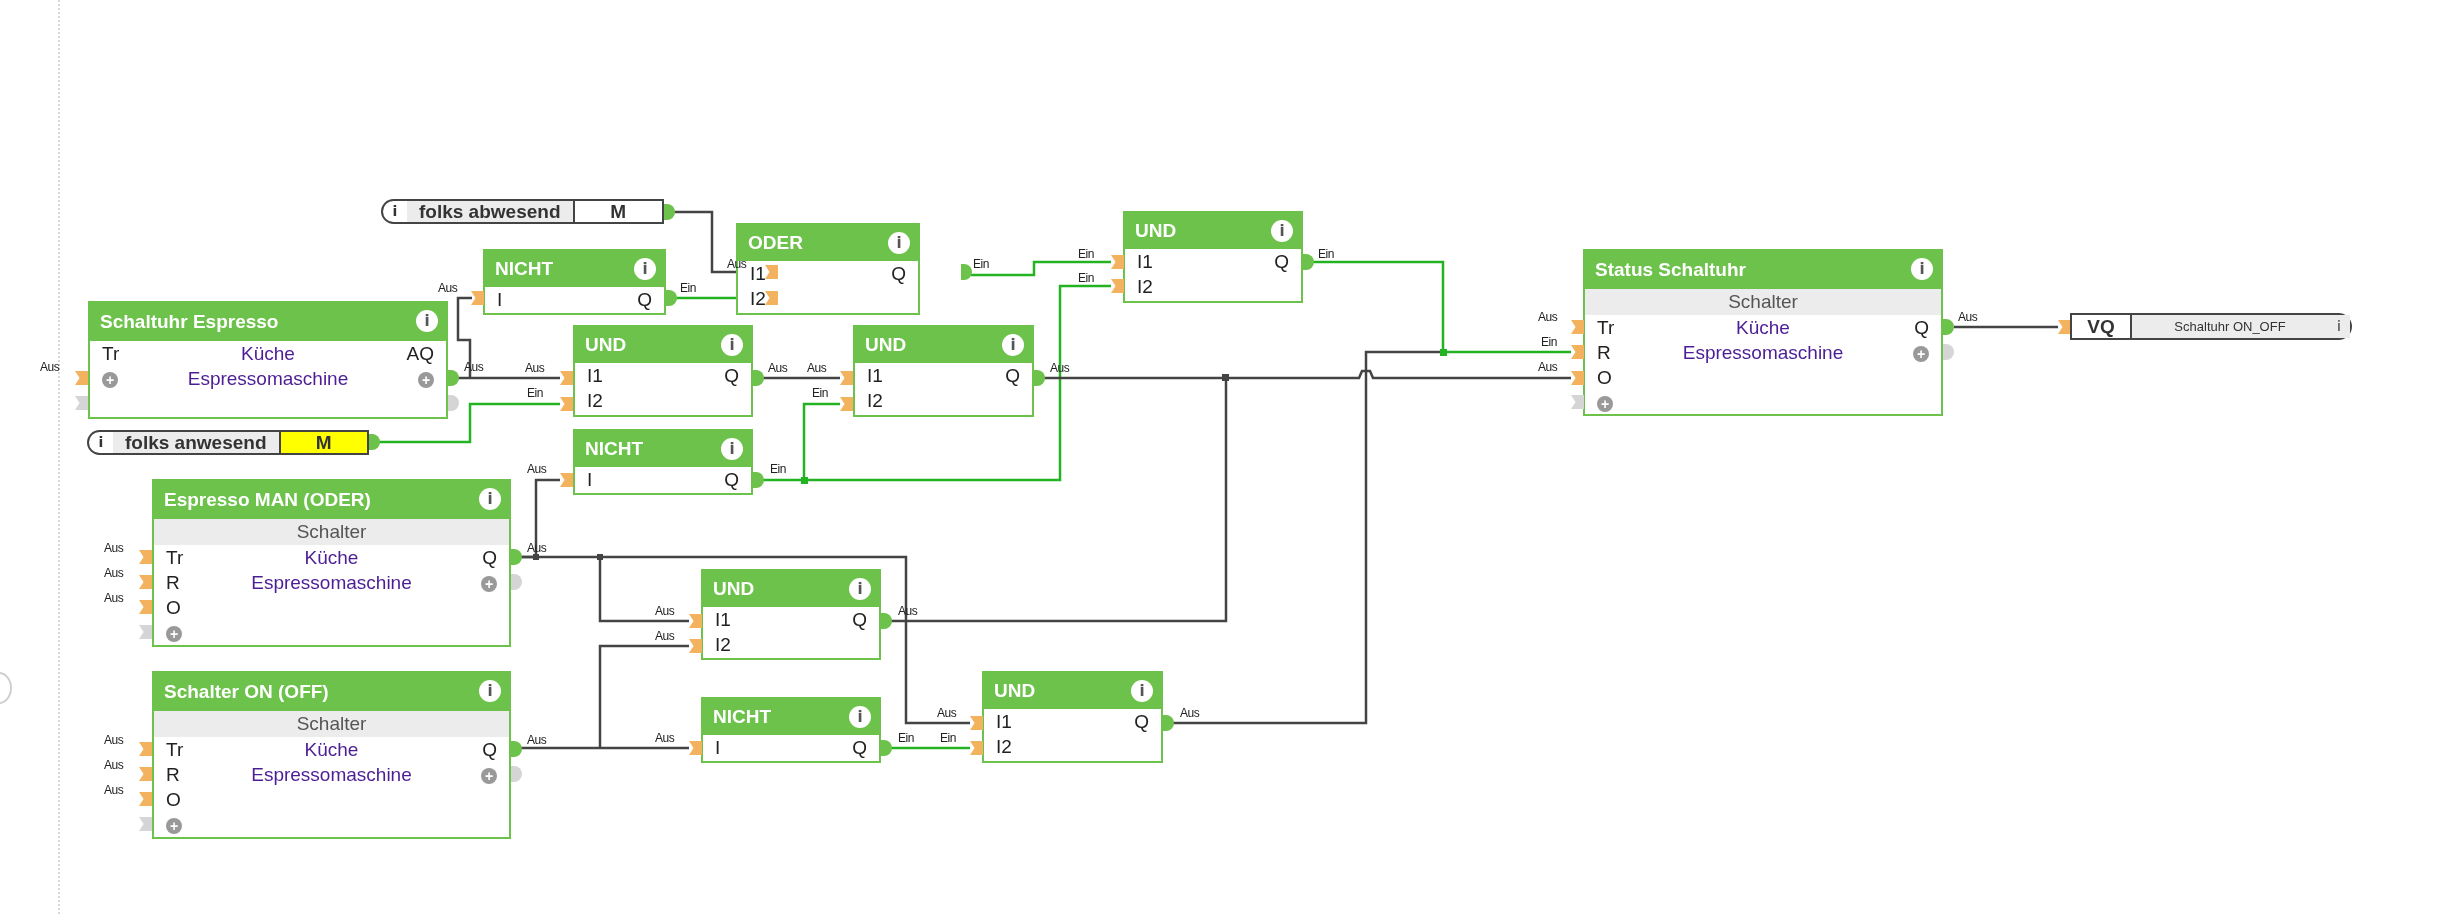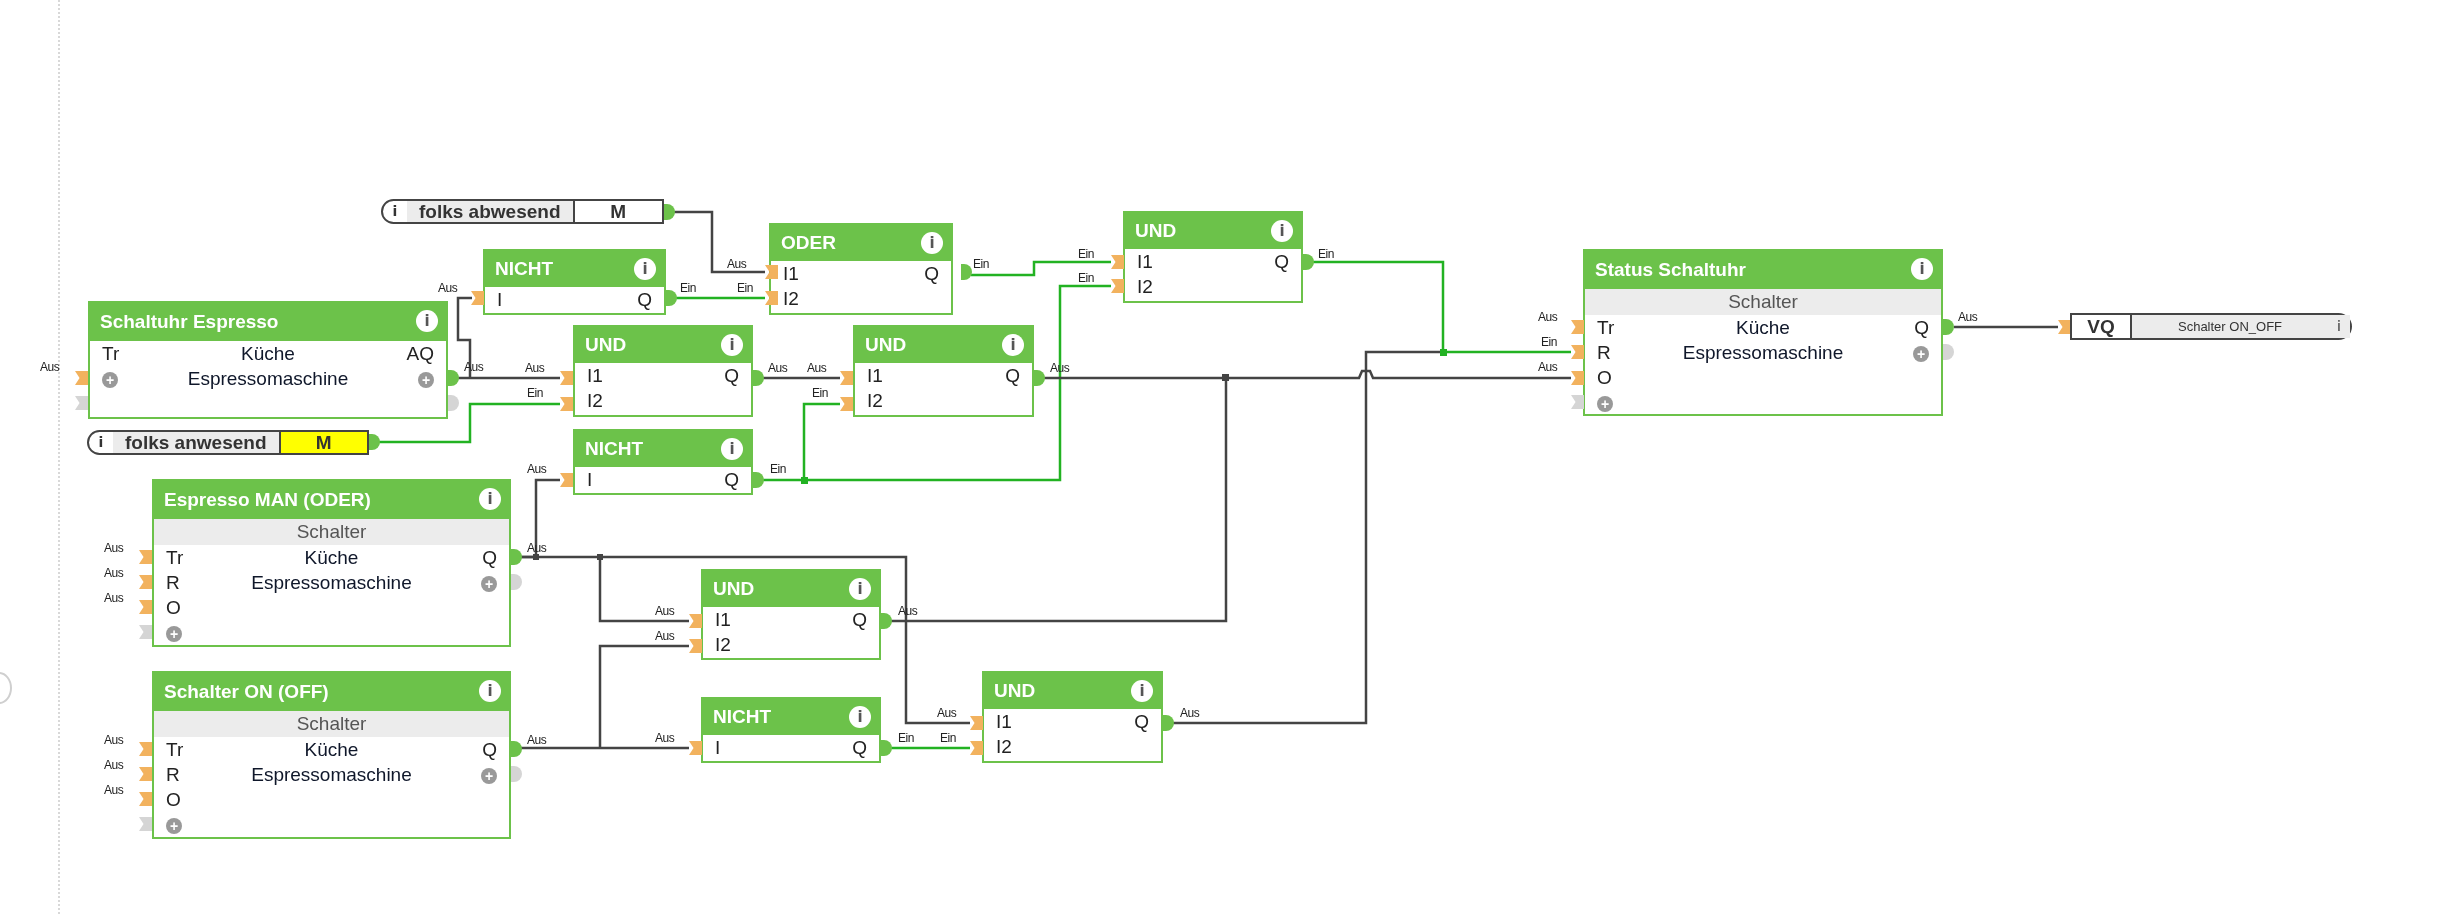--- a/index.html
+++ b/index.html
@@ -8,21 +8,21 @@
   .edge-circle { position:absolute; left:-14px; top:672px; width:22px; height:28px; border:2px solid #cfcfcf; border-radius:50%; }
   svg.wires { position:absolute; left:0; top:0; }
   .block { position:absolute; border:2px solid #6cc24a; background:#fff; box-sizing:border-box; }
   .block .hdr { background:#6cc24a; color:#fff; font-weight:bold; font-size:19px; height:38px; line-height:38px; padding-left:10px; position:relative; }
   .block.small .hdr { height:36px; line-height:36px; }
   .info { position:absolute; right:8px; top:7px; width:22px; height:22px; border-radius:50%; background:#fff; color:#555; font-size:15px; font-weight:bold; text-align:center; line-height:22px; font-family:"DejaVu Sans", sans-serif; }
   .sub { background:#ececec; color:#555; font-size:19px; text-align:center; height:26px; line-height:26px; }
   .row { position:relative; height:25px; line-height:25px; font-size:19px; color:#222; }
   .row .pl { position:absolute; left:12px; }
   .row .pr { position:absolute; right:12px; }
-  .row .mid { position:absolute; left:0; right:0; text-align:center; color:#0f172a; }
+  .row .mid { position:absolute; left:0; right:0; text-align:center; color:#4c1d95; }
   .plus { display:inline-block; width:16px; height:16px; border-radius:50%; background:#999; color:#fff; font-size:14px; line-height:16px; text-align:center; font-weight:bold; margin-top:4px; }
   .in-port { position:absolute; width:13px; height:14px; background:#f2b25e; clip-path:polygon(0 0,100% 0,100% 100%,0 100%,35% 50%); }
   .in-port.grey { background:#d5d5d5; }
   .out-port { position:absolute; width:11px; height:16px; background:#6cc24a; border-radius:0 8px 8px 0; }
   .out-port.grey { background:#d5d5d5; }
   .lbl { position:absolute; font-size:12px; color:#222; letter-spacing:-0.5px; }
   .pill { position:absolute; height:25px; border:2px solid #444; border-radius:14px 0 0 14px; background:#fff; box-sizing:border-box; display:flex; align-items:stretch; font-size:19px; font-weight:bold; color:#333; }
   .pill .pi { width:24px; text-align:center; font-family:"DejaVu Sans", sans-serif; font-size:14px; line-height:21px; }
   .pill .pn { background:#ececec; padding:0 12px; line-height:21px; border-right:2px solid #444; }
   .pill .pm { text-align:center; line-height:21px; }
@@ -124,21 +124,21 @@
       <span class="pl">I</span>
       <span class="pr">Q</span>
     </div>
 </div>
 <div class="in-port" style="left:471px;top:291px;"></div>
 <div class="out-port" style="left:666px;top:290px;"></div>
 <span class="lbl" style="left:438px;top:281px;">Aus</span>
 <span class="lbl" style="left:680px;top:281px;">Ein</span>
 <span class="lbl" style="left:737px;top:281px;">Ein</span>
 
-<div class="block small" style="left:769px;top:223px;width:184px;height:92px;">
+<div class="block small" style="left:736px;top:223px;width:184px;height:92px;">
   <div class="hdr"><span>ODER</span><span class="info">i</span></div>
   <div class="row">
       <span class="pl">I1</span>
       <span class="pr">Q</span>
     </div>
   <div class="row">
       <span class="pl">I2</span>
     </div>
 </div>
 <div class="in-port" style="left:765px;top:265px;"></div>
@@ -345,15 +345,15 @@
 <div class="out-port" style="left:1943px;top:319px;"></div>
 <div class="out-port grey" style="left:1943px;top:344px;"></div>
 <span class="lbl" style="left:1538px;top:310px;">Aus</span>
 <span class="lbl" style="left:1541px;top:335px;">Ein</span>
 <span class="lbl" style="left:1538px;top:360px;">Aus</span>
 <span class="lbl" style="left:1958px;top:310px;">Aus</span>
 
 <div class="in-port" style="left:2058px;top:320px;"></div>
 <div class="pill-r" style="left:2070px;top:313px;width:282px;">
   <span class="vq">VQ</span>
-  <span class="vn">Schalter ON_OFF</span>
+  <span class="vn">Schaltuhr ON_OFF</span>
   <span class="vi">i</span>
 </div>
 
 </body></html>

